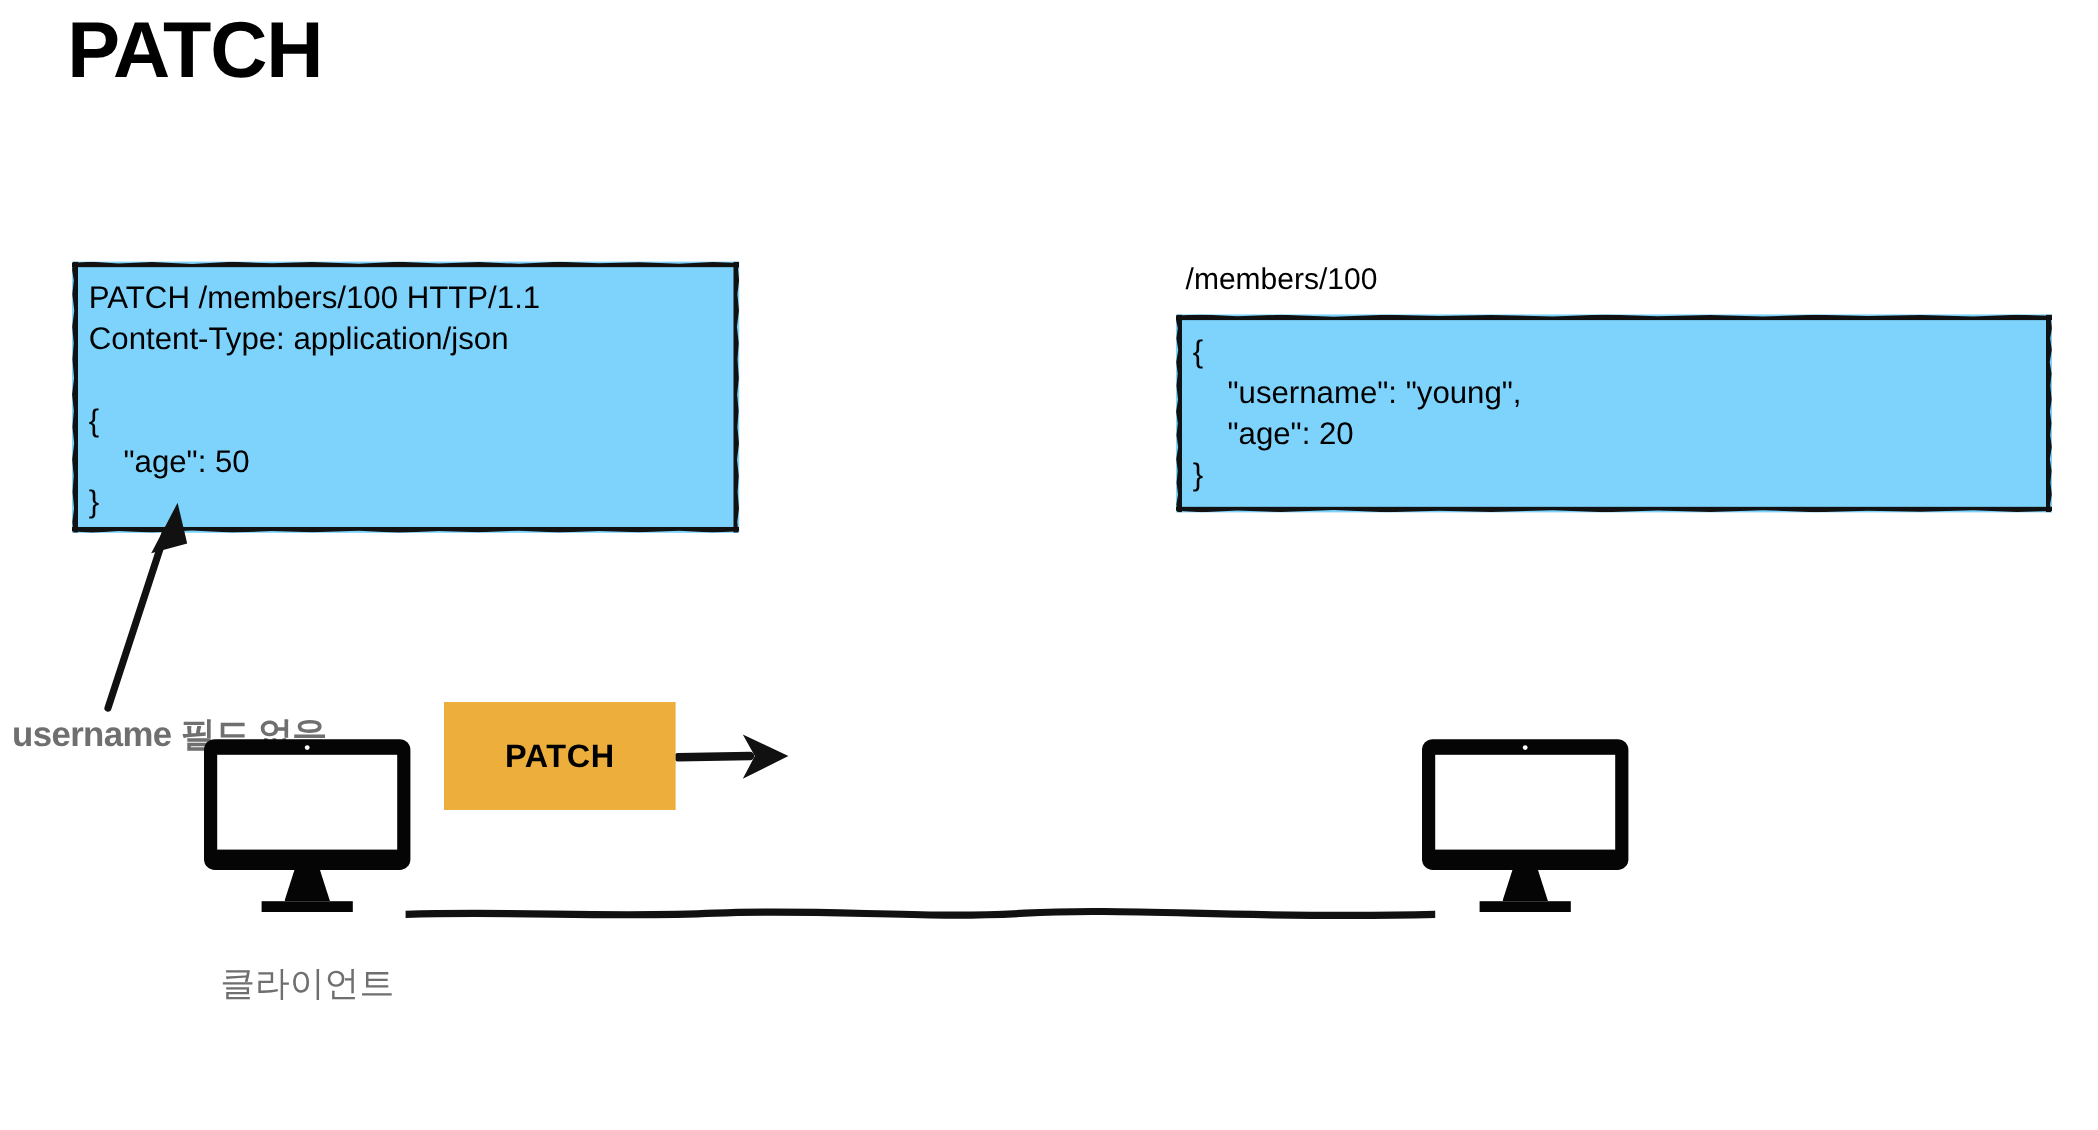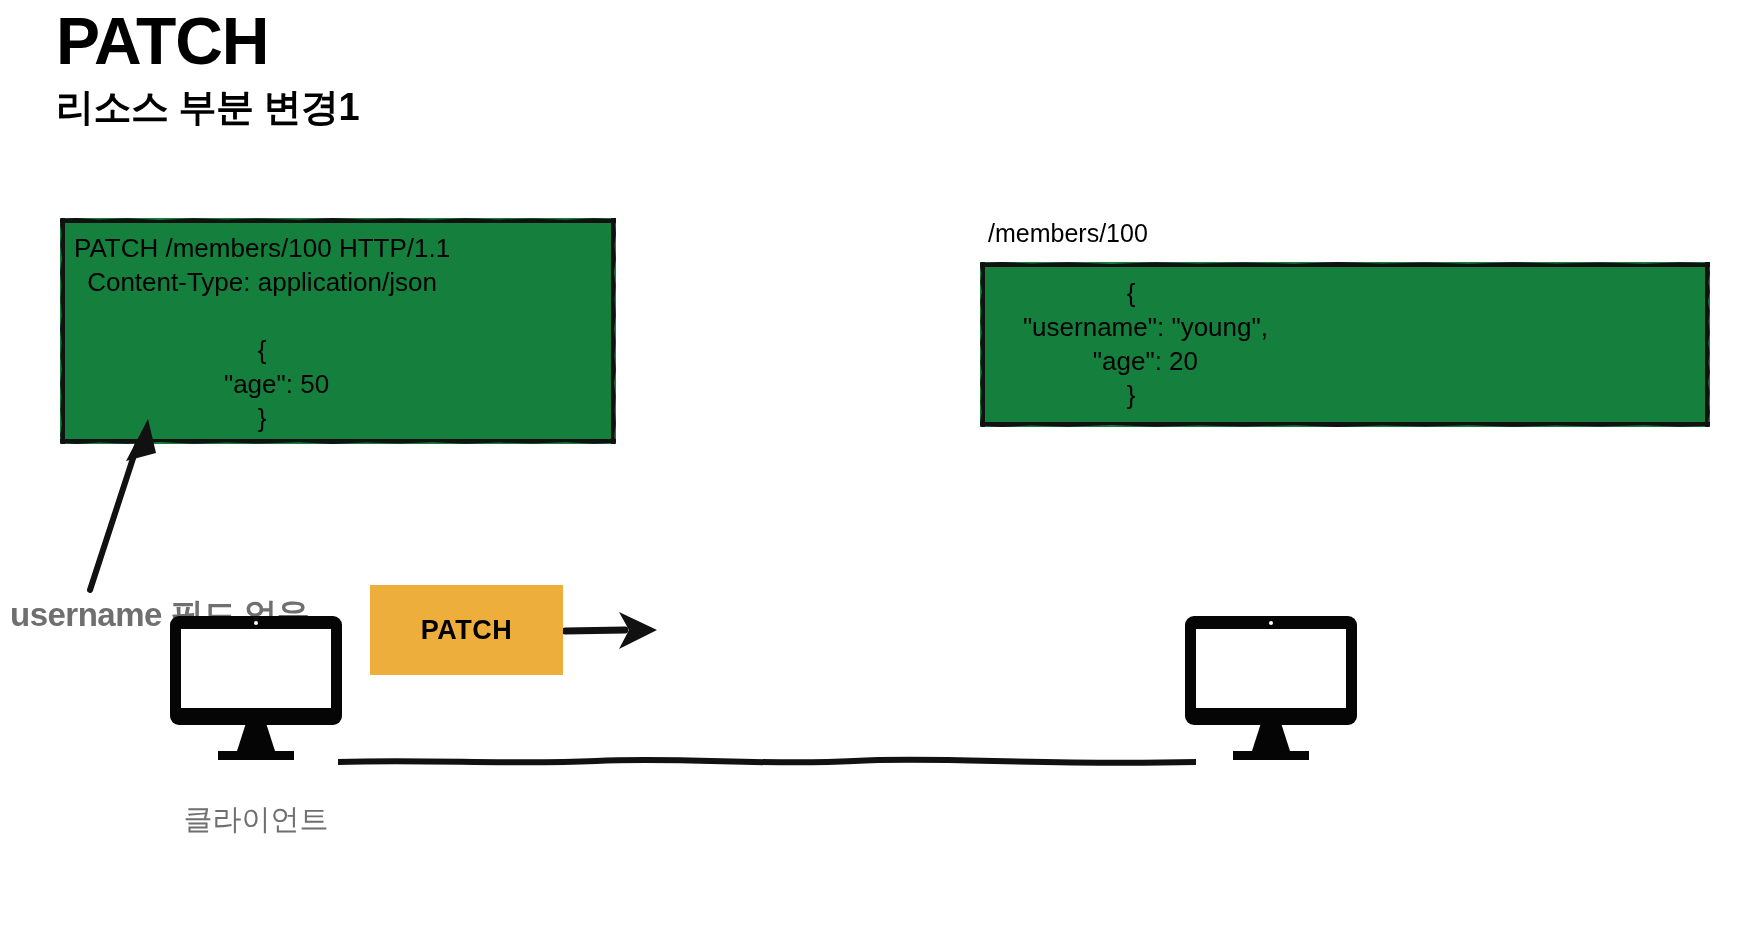--- a/index.html
+++ b/index.html
@@ -36,23 +36,22 @@
     font-weight: 700;
     line-height: 1.2;
     color: #000;
     margin: 10px 0 0 0;
     letter-spacing: -0.5px;
   }
 
   
   .sketch-box {
     position: absolute;
-    background: #15803d;
+    background: #7dd3fc;
     box-sizing: border-box;
-    text-align: center;
   }
   .sketch-box .edge {
     position: absolute;
     background: #111111;
   }
   
   .edge.top    { left: 0; right: 0; top: 0; height: 5px;
                  clip-path: polygon(0 18%,3% 2%,7% 30%,12% 6%,18% 38%,24% 4%,30% 28%,36% 8%,43% 34%,49% 2%,55% 30%,61% 8%,67% 36%,73% 4%,79% 28%,85% 10%,91% 34%,96% 6%,100% 24%,100% 100%,0 100%); }
   .edge.bottom { left: 0; right: 0; bottom: 0; height: 5px;
                  clip-path: polygon(0 0,100% 0,100% 76%,96% 94%,91% 66%,85% 90%,79% 72%,73% 96%,67% 64%,61% 92%,55% 70%,49% 98%,43% 66%,36% 92%,30% 72%,24% 96%,18% 62%,12% 94%,7% 70%,3% 98%,0 74%); }
@@ -99,21 +98,21 @@
     top: 219px;
     font-size: 25px;
     color: #000;
   }
 
   
   #annotation-label {
     position: absolute;
     left: 10px;
     top: 593px;
-    font-size: 33px;
+    font-size: 29px;
     font-weight: 700;
     color: #6f6f6f;
     letter-spacing: -0.5px;
     white-space: nowrap;
   }
   #annotation-arrow {
     position: absolute;
     left: 60px;
     top: 405px;
     width: 140px;
@@ -206,21 +205,20 @@
     white-space: nowrap;
   }
   #client-monitor { left: 170px; top: 616px; }
   #server-monitor { left: 1185px; top: 616px; }
 </style>
 </head>
 <body>
 
 <div id="title-block">
   <h1 id="page-title">PATCH</h1>
-  <h2 id="page-subtitle">리소스 부분 변경1</h2>
 </div>
 
 <div class="sketch-box" id="request-box">
   <div class="edge top"></div>
   <div class="edge bottom"></div>
   <div class="edge left"></div>
   <div class="edge right"></div>
   <div class="box-text" id="request-body">PATCH /members/100 HTTP/1.1
 Content-Type: application/json
 

